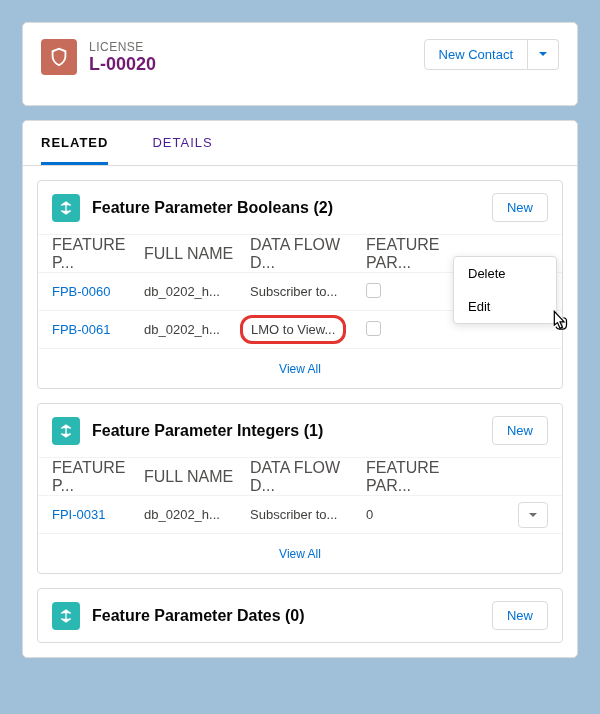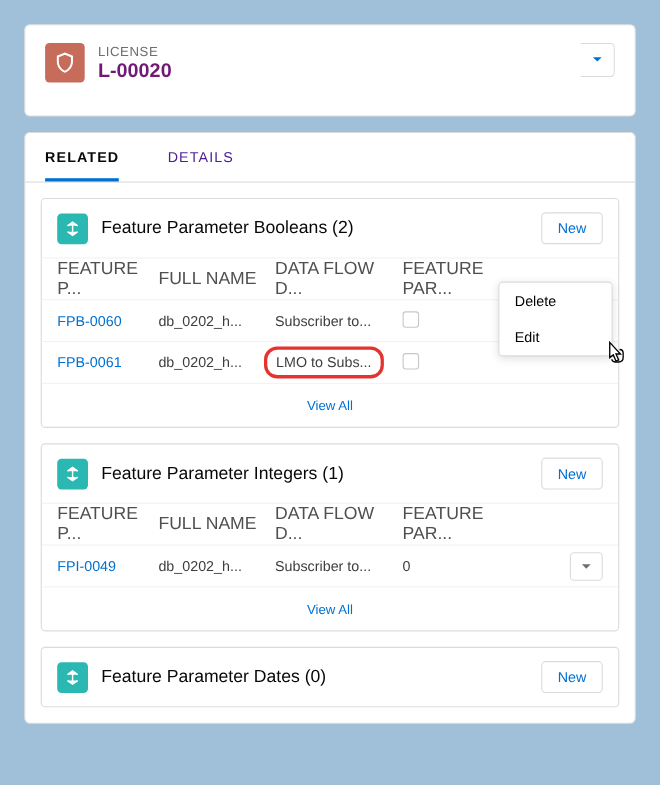--- a/index.html
+++ b/index.html
@@ -101,21 +101,21 @@
   .section-title-wrap { display:flex; align-items:center; gap:12px; }
   .section-icon {
     width: 28px; height: 28px;
     background: #2bb7b2;
     border-radius: 4px;
     display:flex; align-items:center; justify-content:center;
   }
   .section-icon svg { width:16px; height:16px; }
   .section-title {
     font-size: 16px;
-    font-weight: 400;
+    font-weight: 700;
     color: #080707;
   }
   .btn-new {
     background:#fff;
     border:1px solid #dddbda;
     border-radius:4px;
     padding:6px 14px;
     font-size:13px;
     color:#0070d2;
     cursor:pointer;
@@ -204,20 +204,21 @@
         <svg viewBox="0 0 24 24">
             <path fill="#fff" d="M12 2 L4 5 v6 c0 5 3.5 9 8 11 4.5-2 8-6 8-11 V5 L12 2z M12 4.2 l6 2.3v4.5c0 3.9-2.6 7.3-6 9-3.4-1.7-6-5.1-6-9V6.5l6-2.3z"></path>
           </svg>
       </div>
       <div>
         <div class="record-label">LICENSE</div>
         <div class="record-title">L-00020</div>
       </div>
     </div>
     <div class="header-right">
+      <button class="btn btn-main">New Contact</button>
       <button class="btn btn-drop">
         <svg width="10" height="10" viewBox="0 0 10 10">
             <path fill="#0070d2" d="M1 3 l4 4 4-4z"></path>
           </svg>
       </button>
     </div>
   </div>
 
   <div class="main-card">
     <div class="tabs">
@@ -250,21 +251,21 @@
           <div class="trow">
             <div class="c1 link">FPB-0060</div>
             <div class="c2">db_0202_h...</div>
             <div class="c3">Subscriber to...</div>
             <div class="c4"><span class="checkbox"></span></div>
             <div class="c5"></div>
           </div>
           <div class="trow">
             <div class="c1 link">FPB-0061</div>
             <div class="c2">db_0202_h...</div>
-            <div class="c3"><span class="highlight">LMO to Subs...</span></div>
+            <div class="c3"><span class="highlight">LMO to View...</span></div>
             <div class="c4"><span class="checkbox"></span></div>
             <div class="c5"></div>
           </div>
         </div>
         <div class="viewall"><span>View All</span></div>
       </div>
 
       <div class="dropdown-menu" style="top:76px; right:20px;">
         <div>Delete</div>
         <div>Edit</div>
@@ -290,21 +291,21 @@
         </div>
         <div class="tbl">
           <div class="thead">
             <div class="c1">FEATURE P...</div>
             <div class="c2">FULL NAME</div>
             <div class="c3">DATA FLOW D...</div>
             <div class="c4">FEATURE PAR...</div>
             <div class="c5"></div>
           </div>
           <div class="trow">
-            <div class="c1 link">FPI-0049</div>
+            <div class="c1 link">FPI-0031</div>
             <div class="c2">db_0202_h...</div>
             <div class="c3">Subscriber to...</div>
             <div class="c4">0</div>
             <div class="c5">
               <div class="row-menu">
                 <svg width="10" height="10" viewBox="0 0 10 10">
                     <path fill="#706e6b" d="M1 3 l4 4 4-4z"></path>
                   </svg>
               </div>
             </div>

